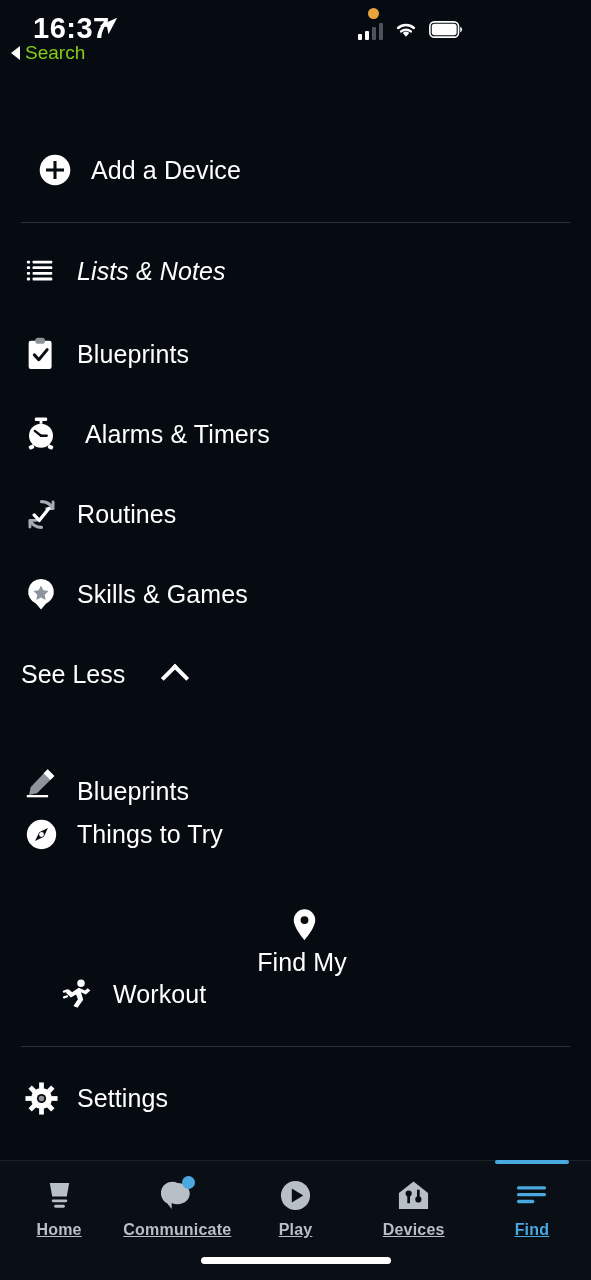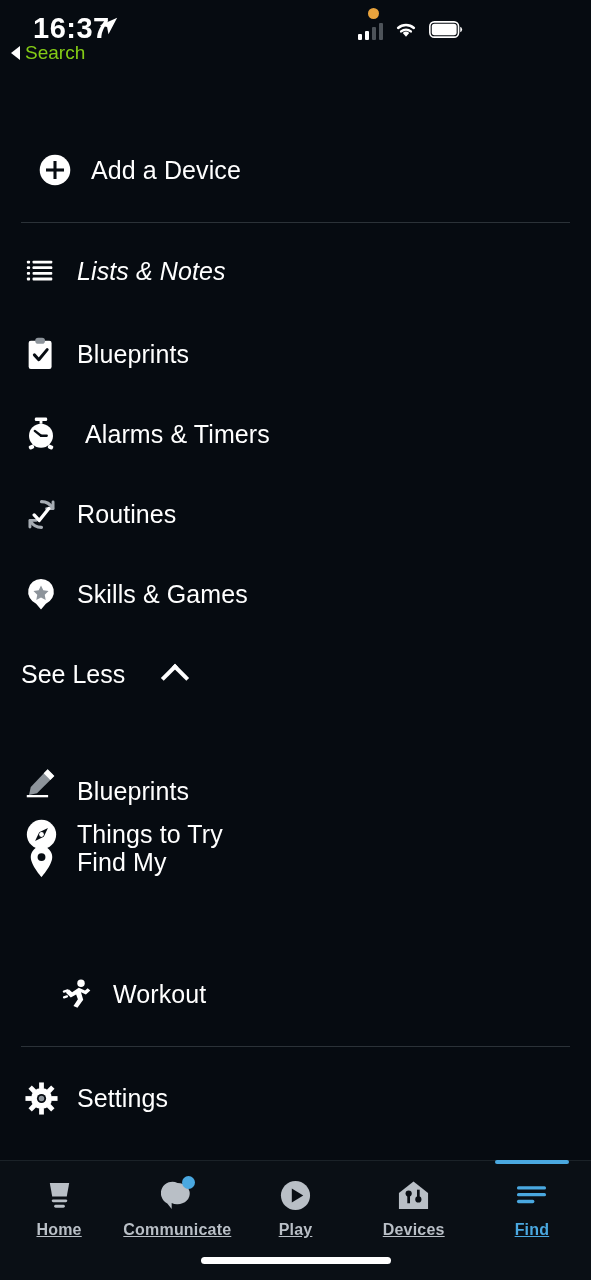--- a/index.html
+++ b/index.html
@@ -288,21 +288,21 @@
       <span class="ic">
         <svg viewBox="0 0 36 36" width="33" height="33">
           <circle cx="18" cy="18" r="16" fill="#ffffff"></circle>
           <path d="M25 11 L20.5 20.5 L11 25 L15.5 15.5 Z" fill="#070c12"></path>
           <circle cx="18" cy="18" r="2.6" fill="#ffffff"></circle>
         </svg>
       </span>
       <span class="lbl">Things to Try</span>
     </div>
 
-    <div class="row" style="top:834px;">
+    <div class="row" style="top:902px;flex-direction:column;">
       <span class="ic">
         <svg viewBox="0 0 30 38" width="27" height="34">
           <path d="M15 1.5 a12 12 0 0 1 12 12 c0 9 -12 22.5 -12 22.5 S3 22.5 3 13.5 a12 12 0 0 1 12 -12 Z" fill="#ffffff"></path>
           <circle cx="15" cy="13.5" r="4.4" fill="#070c12"></circle>
         </svg>
       </span>
       <span class="lbl">Find My</span>
     </div>
 
     <div class="row" style="top:966px;padding-left:36px;">

